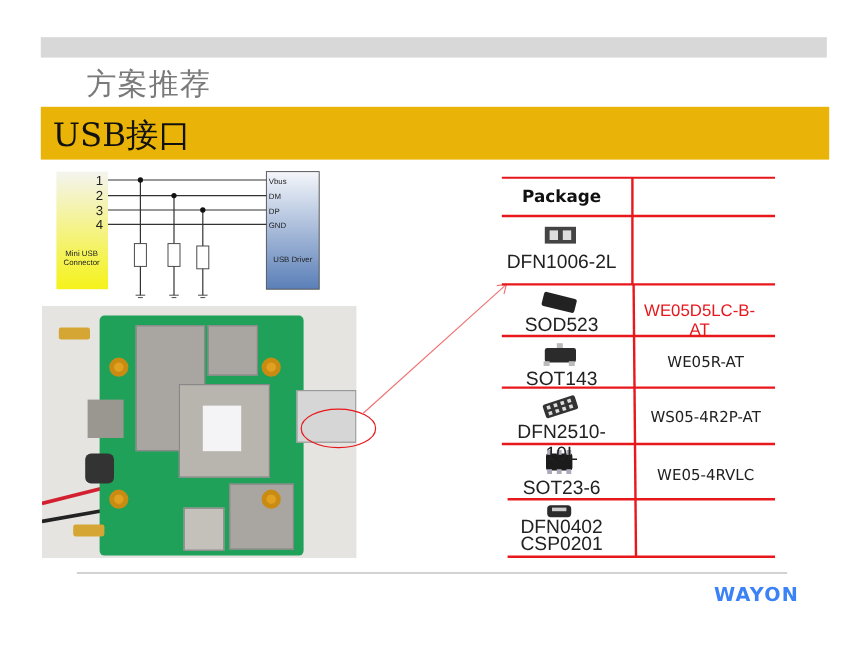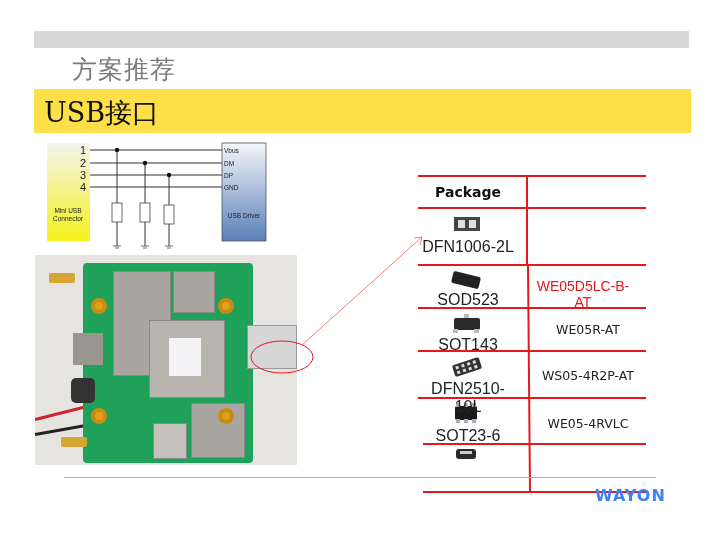--- a/index.html
+++ b/index.html
@@ -1,37 +1,37 @@
 <!DOCTYPE html>
 <html><head>
 <meta charset="utf-8">
 <style>
   * { box-sizing: border-box; margin: 0; padding: 0; }
   html, body { width: 720px; height: 540px; background: #ffffff; overflow: hidden; }
   body { position: relative; font-family: "Liberation Sans", "DejaVu Sans", sans-serif; }
 
   .top-bar { position: absolute; left: 34px; top: 31px; width: 655px; height: 17px; background: #d8d8d8; }
   .section-title { position: absolute; left: 34px; top: 53px; font-size: 25px; color: #7a7a7a; letter-spacing: 1px; font-family: "DejaVu Sans", sans-serif; margin-left: 38px; }
-  .banner { position: absolute; left: 34px; top: 89px; width: 657px; height: 44px; background: #fde047; }
+  .banner { position: absolute; left: 34px; top: 89px; width: 657px; height: 44px; background: #eab308; }
   .banner-title { position: absolute; left: 10px; top: 6px; font-size: 27px; color: #111; font-family: "DejaVu Serif", serif; }
 
   .schematic { position: absolute; left: 40px; top: 140px; width: 240px; height: 115px; }
 
   .photo { position: absolute; left: 35px; top: 255px; width: 262px; height: 210px; background: #e6e4e1; overflow: hidden; }
   .pcb { position: absolute; left: 48px; top: 8px; width: 170px; height: 200px; background: #1fa15a; border-radius: 4px; }
   .shield { position: absolute; background: #a9a5a0; border: 1px solid #888; }
   .usb-plug { position: absolute; left: 212px; top: 70px; width: 50px; height: 44px; background: #d6d6d6; border: 1px solid #999; }
   .hole { position: absolute; width: 16px; height: 16px; border-radius: 50%; background: #e0a020; border: 4px solid #c98b12; }
   .cable-red { position: absolute; left: 0; top: 163px; width: 70px; height: 3px; background: #d32030; transform: rotate(-14deg); transform-origin: left; }
   .cable-black { position: absolute; left: 0; top: 178px; width: 70px; height: 3px; background: #222; transform: rotate(-10deg); transform-origin: left; }
   .antenna { position: absolute; width: 26px; height: 10px; background: #d6a634; border-radius: 2px; }
 
   .overlay-svg { position: absolute; left: 0; top: 0; width: 720px; height: 540px; pointer-events: none; }
 
-  .pkg-table { position: absolute; left: 418px; top: 147px; width: 228px; height: 312px; margin-top: 28px; }
+  .pkg-table { position: absolute; left: 418px; top: 147px; width: 228px; height: 312px; }
   .pkg-label, .prod-label { position: absolute; font-size: 16px; color: #222; text-align: center; }
   .hdr { position: absolute; font-weight: bold; font-size: 14px; color: #111; text-align: center; font-family: "DejaVu Sans", sans-serif; }
   .prod { position: absolute; text-align: center; font-size: 12.5px; line-height: 16px; font-family: "DejaVu Sans", sans-serif; }
   .red { color: #e8171c; }
   .black { color: #222; }
 
   .footer-line { position: absolute; left: 64px; top: 477px; width: 592px; height: 1px; background: #b5b5b5; }
   .logo { position: absolute; left: 595px; top: 486px; font-size: 16px; font-weight: bold; color: #3b82f6; letter-spacing: 1px; font-family: "DejaVu Sans", sans-serif; }
 </style>
 </head>
@@ -198,16 +198,20 @@
 
   <div class="pkg-label" style="left:0;top:161px;width:100px;">SOT143</div>
   <div class="prod black" style="left:112px;top:147px;width:116px;">WE05R-AT</div>
 
   <div class="pkg-label" style="left:0;top:205px;width:100px;">DFN2510-10L</div>
   <div class="prod black" style="left:112px;top:193px;width:116px;">WS05-4R2P-AT</div>
 
   <div class="pkg-label" style="left:0;top:252px;width:100px;">SOT23-6</div>
   <div class="prod black" style="left:112px;top:241px;width:116px;">WE05-4RVLC</div>
 
+  <div class="pkg-label" style="left:0;top:286px;width:100px;line-height:14px;">
+    <div>DFN0402</div>
+    <div>CSP0201</div>
+  </div>
 </div>
 
 <div class="footer-line"></div>
 <div class="logo">WAYON</div>
 
 </body></html>

